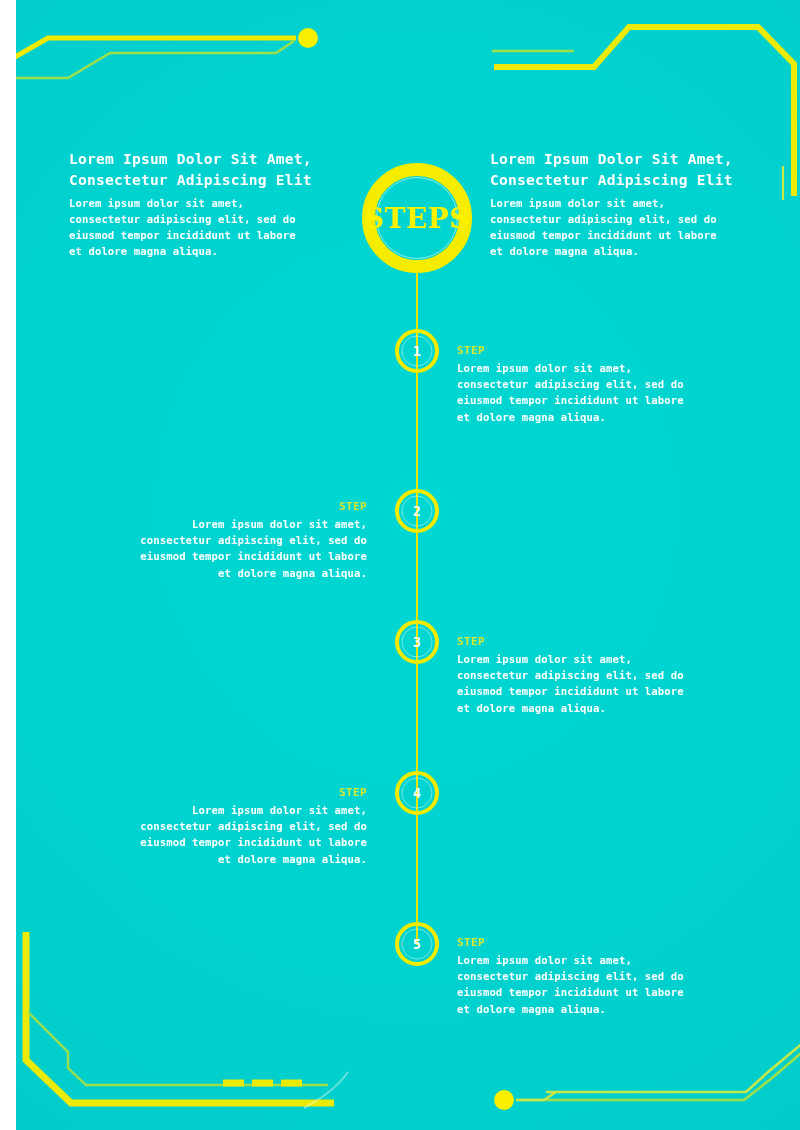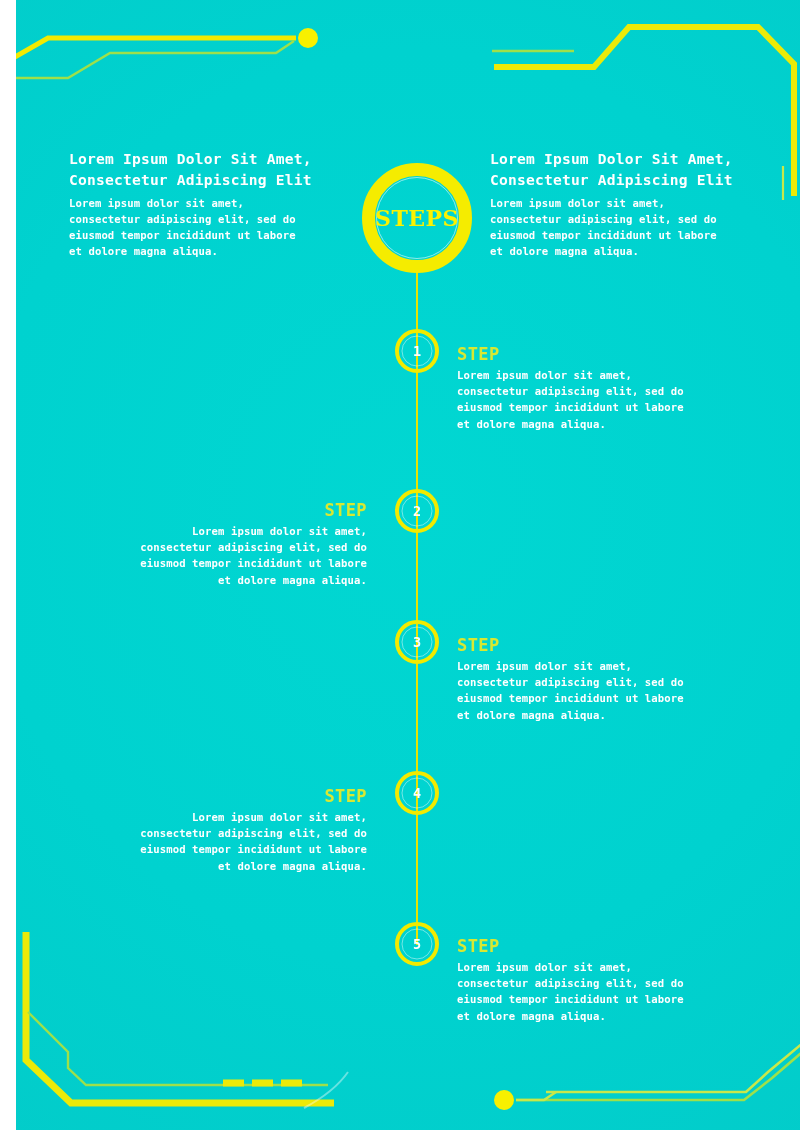--- a/index.html
+++ b/index.html
@@ -82,21 +82,21 @@
     transform: translate(-50%, -50%);
     width: 82px;
     height: 82px;
     border-radius: 50%;
     border: 1.5px solid rgba(255,255,255,0.55);
   }
   .badge-label {
     position: relative;
     color: #fbf200;
     font-family: "DejaVu Serif", "Liberation Serif", serif;
-    font-size: 22px;
+    font-size: 28px;
     font-weight: bold;
     letter-spacing: 0.5px;
     z-index: 2;
   }
 
   
   .timeline {
     position: absolute;
     left: 399.5px;
     top: 273px;
@@ -141,21 +141,21 @@
     width: 300px;
     text-align: left;
   }
   .step-text.left {
     left: 61px;
     width: 290px;
     text-align: right;
   }
   .step-label {
     color: #d8e832;
-    font-size: 17px;
+    font-size: 11px;
     font-weight: bold;
     letter-spacing: 0.4px;
     margin: 0 0 3px 0;
   }
   .step-body {
     color: #ffffff;
     font-size: 10.6px;
     font-weight: bold;
     line-height: 1.53;
     letter-spacing: 0.1px;

